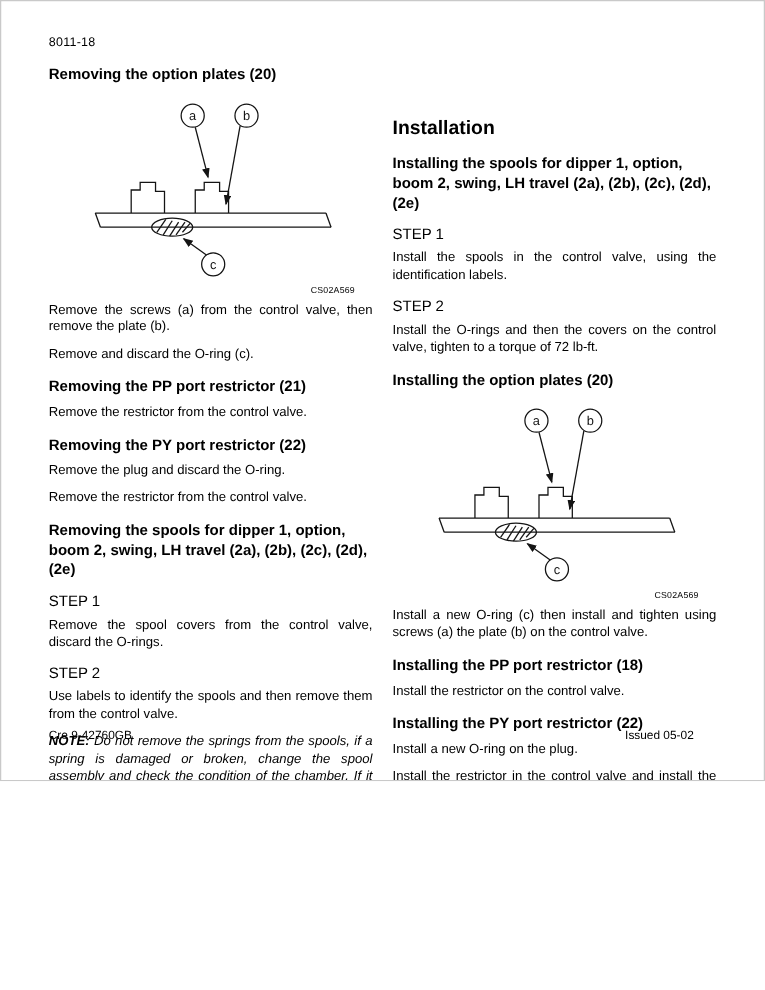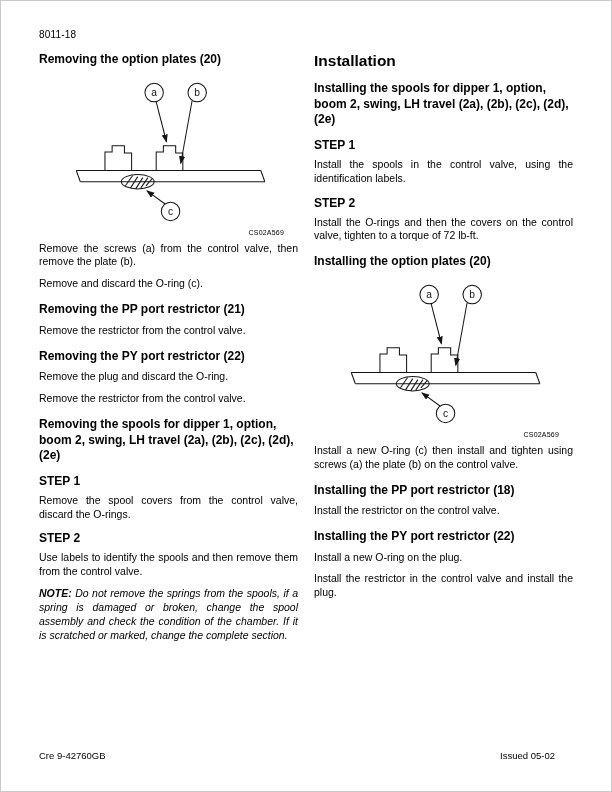--- a/index.html
+++ b/index.html
@@ -1,50 +1,50 @@
 <!DOCTYPE html>
 <html><head>
 <meta charset="utf-8">
 <style>
   * { margin: 0; padding: 0; box-sizing: border-box; }
   html, body { background: #ffffff; }
   .page {
     width: 612px;
-    height: 792px;
+    height: 625px;
     background: #ffffff;
     border: 1px solid #c9c9c9;
     position: relative;
     font-family: "Liberation Sans", sans-serif;
     color: #000;
     padding: 28px 38px 0 38px;
     overflow: hidden;
   }
   .page-header {
     font-size: 10px;
     letter-spacing: 0.2px;
     margin-bottom: 12px;
   }
-  .columns { display: flex; gap: 16px; }
+  .columns { display: flex; gap: 16px; align-items: flex-end; }
   .col { width: 259px; }
 
   h2.section {
     font-size: 12px;
     font-weight: bold;
     line-height: 1.3;
     margin: 11px 0 6px 0;
   }
   h2.section:first-child { margin-top: 0; }
   h1.doc-title {
     font-size: 15.5px;
     font-weight: bold;
     margin: 0 0 10px 0;
   }
   h3.step {
     font-size: 12px;
-    font-weight: bold;
+    font-weight: normal;
     margin: 10px 0 6px 0;
   }
   p.body {
     font-size: 10.5px;
     line-height: 1.32;
     text-align: justify;
     margin: 0 0 8px 0;
   }
   p.note { font-style: italic; }
   p.note .note-label { font-weight: bold; }

